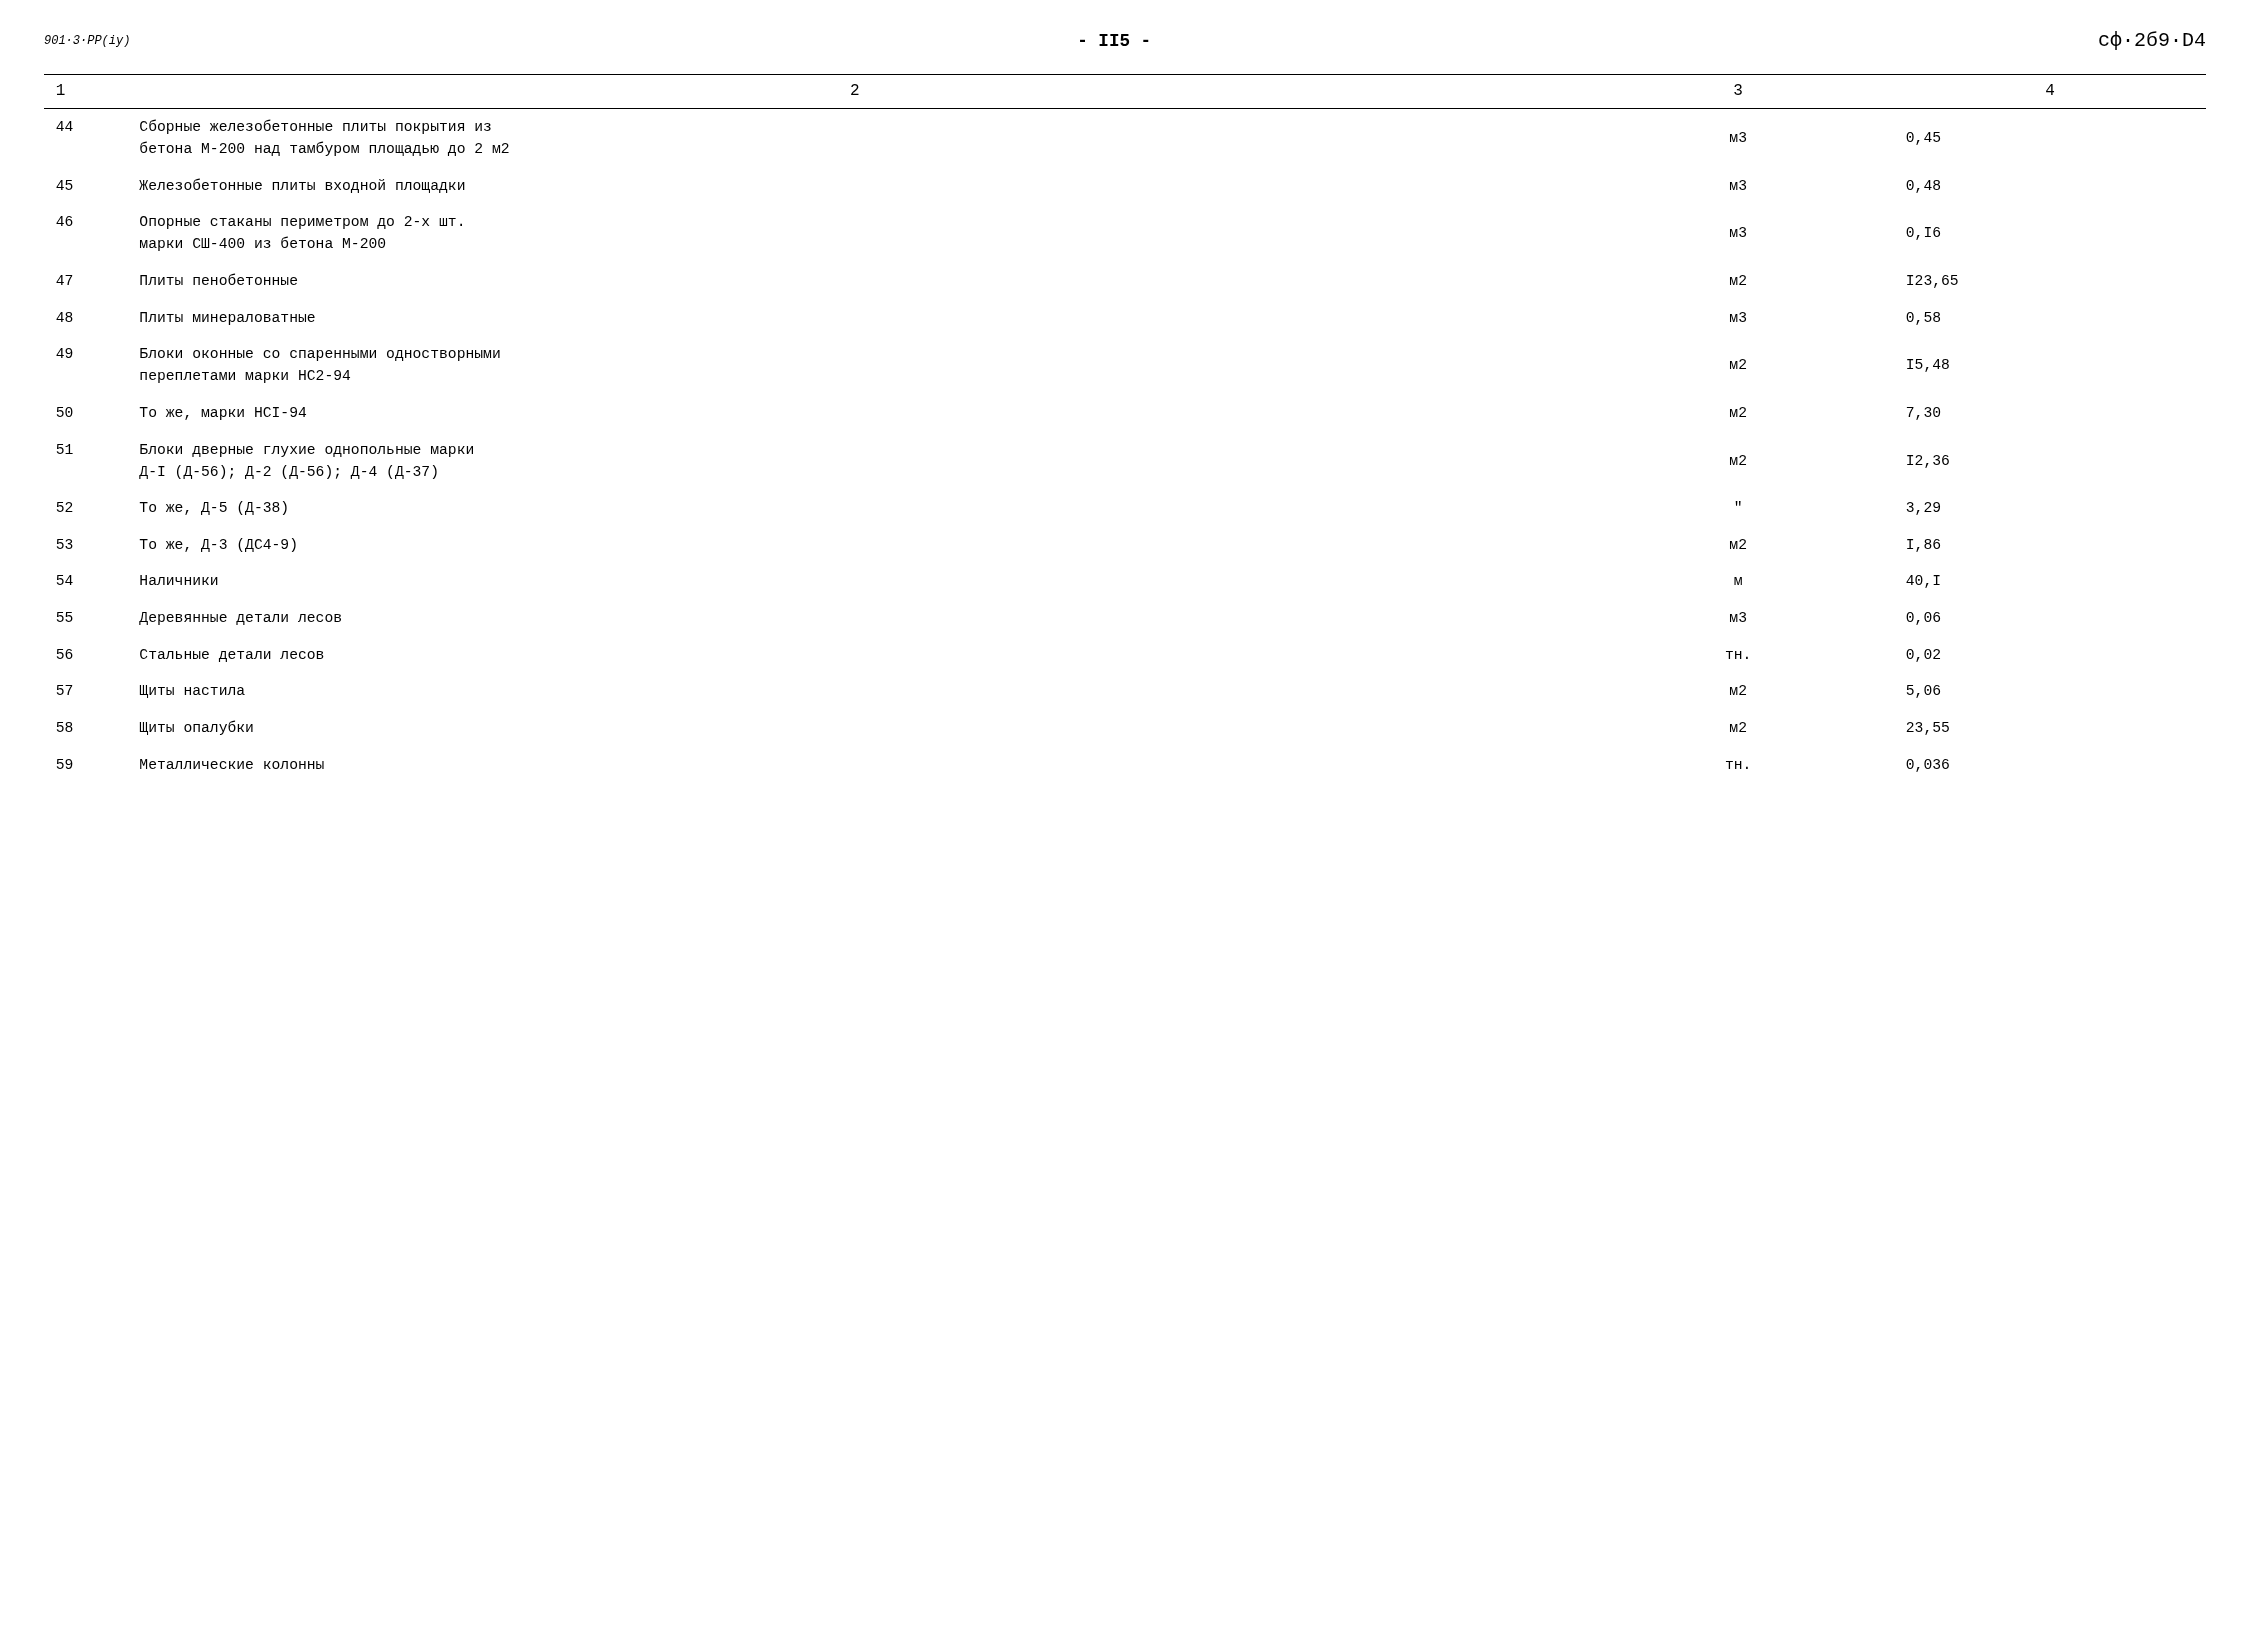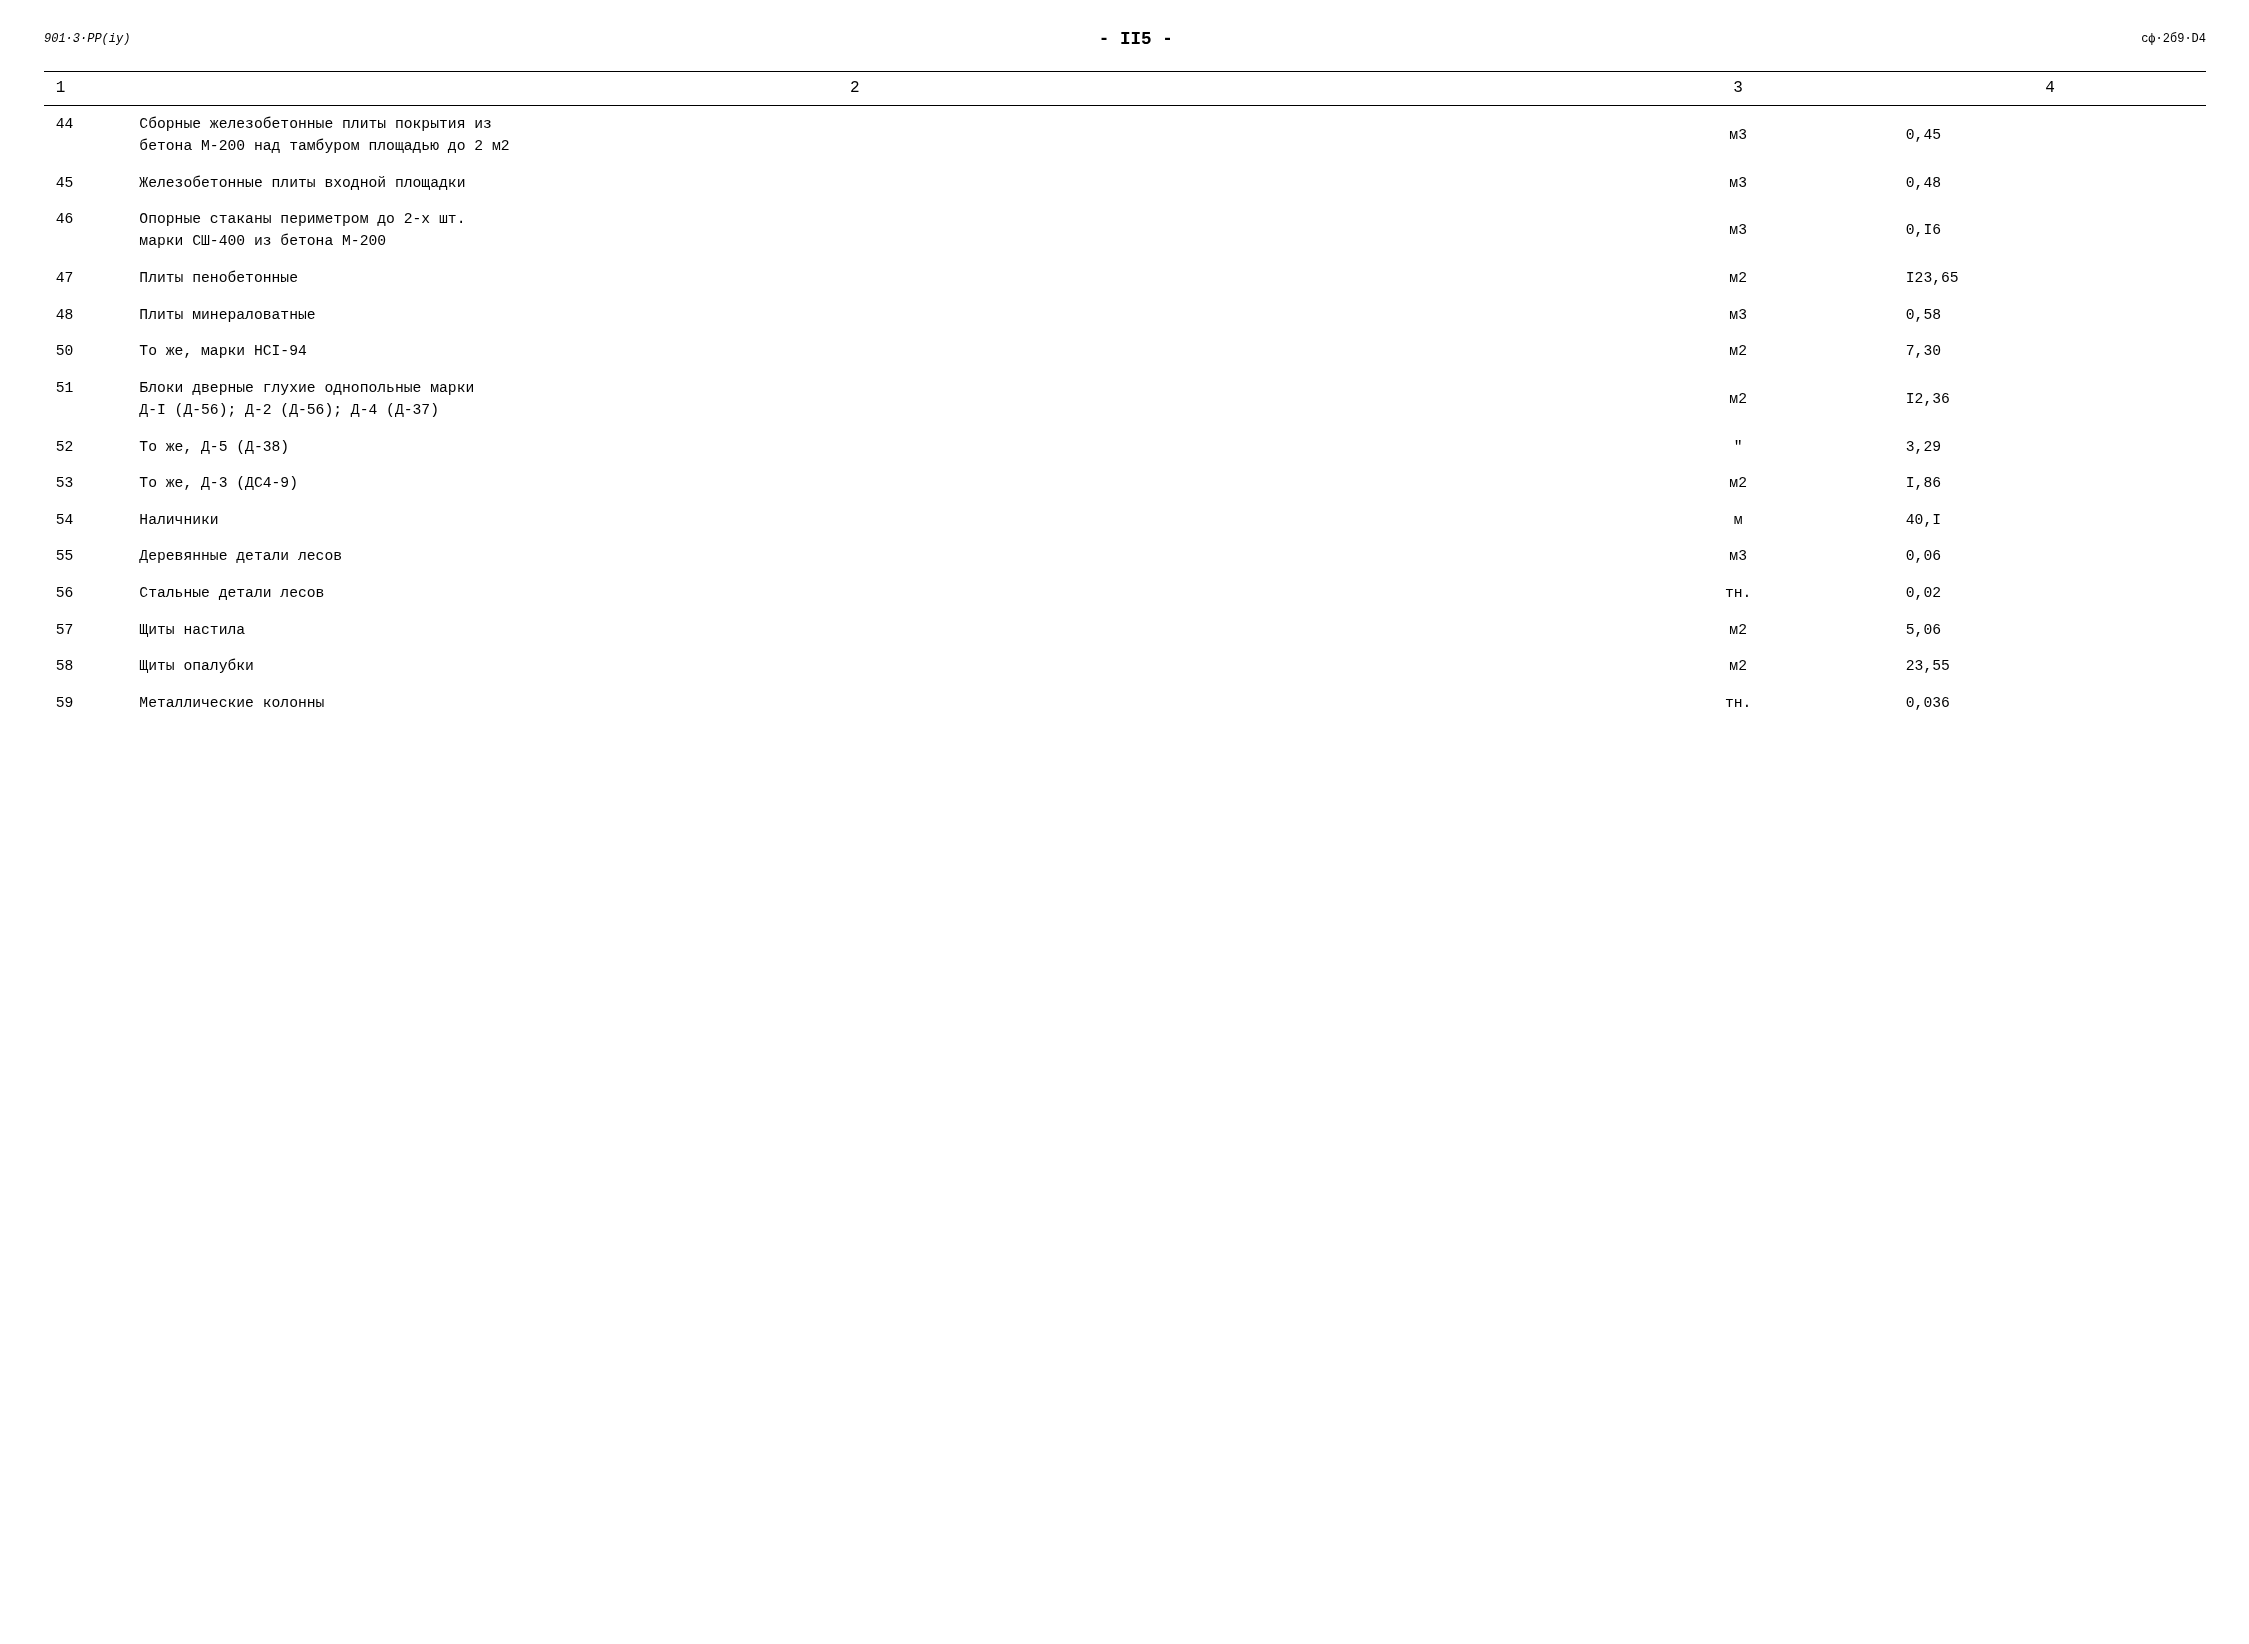--- a/index.html
+++ b/index.html
@@ -30,21 +30,21 @@
       font-style: italic;
       font-size: 12px;
     }
 
     .header-center {
       font-size: 17.6px;
       font-weight: bold;
     }
 
     .header-right {
-      font-size: 12px;
+      font-size: 20px;
     }
 
     table {
       width: 100%;
       border-collapse: collapse;
       margin-top: 7.3px;
     }
 
     thead tr th {
       border-top: 1.5px solid #000;
@@ -149,20 +149,26 @@
         <td>м2</td>
         <td>I23,65</td>
       </tr>
       <tr>
         <td class="row-num">48</td>
         <td>Плиты минераловатные</td>
         <td>м3</td>
         <td>0,58</td>
       </tr>
       <tr>
+        <td class="row-num">49</td>
+        <td>Блоки оконные со спаренными одностворными<br>переплетами марки НС2-94</td>
+        <td>м2</td>
+        <td>I5,48</td>
+      </tr>
+      <tr>
         <td class="row-num">50</td>
         <td>То же, марки НСI-94</td>
         <td>м2</td>
         <td>7,30</td>
       </tr>
       <tr>
         <td class="row-num">51</td>
         <td>Блоки дверные глухие однопольные марки<br>Д-I (Д-56); Д-2 (Д-56); Д-4 (Д-37)</td>
         <td>м2</td>
         <td>I2,36</td>

